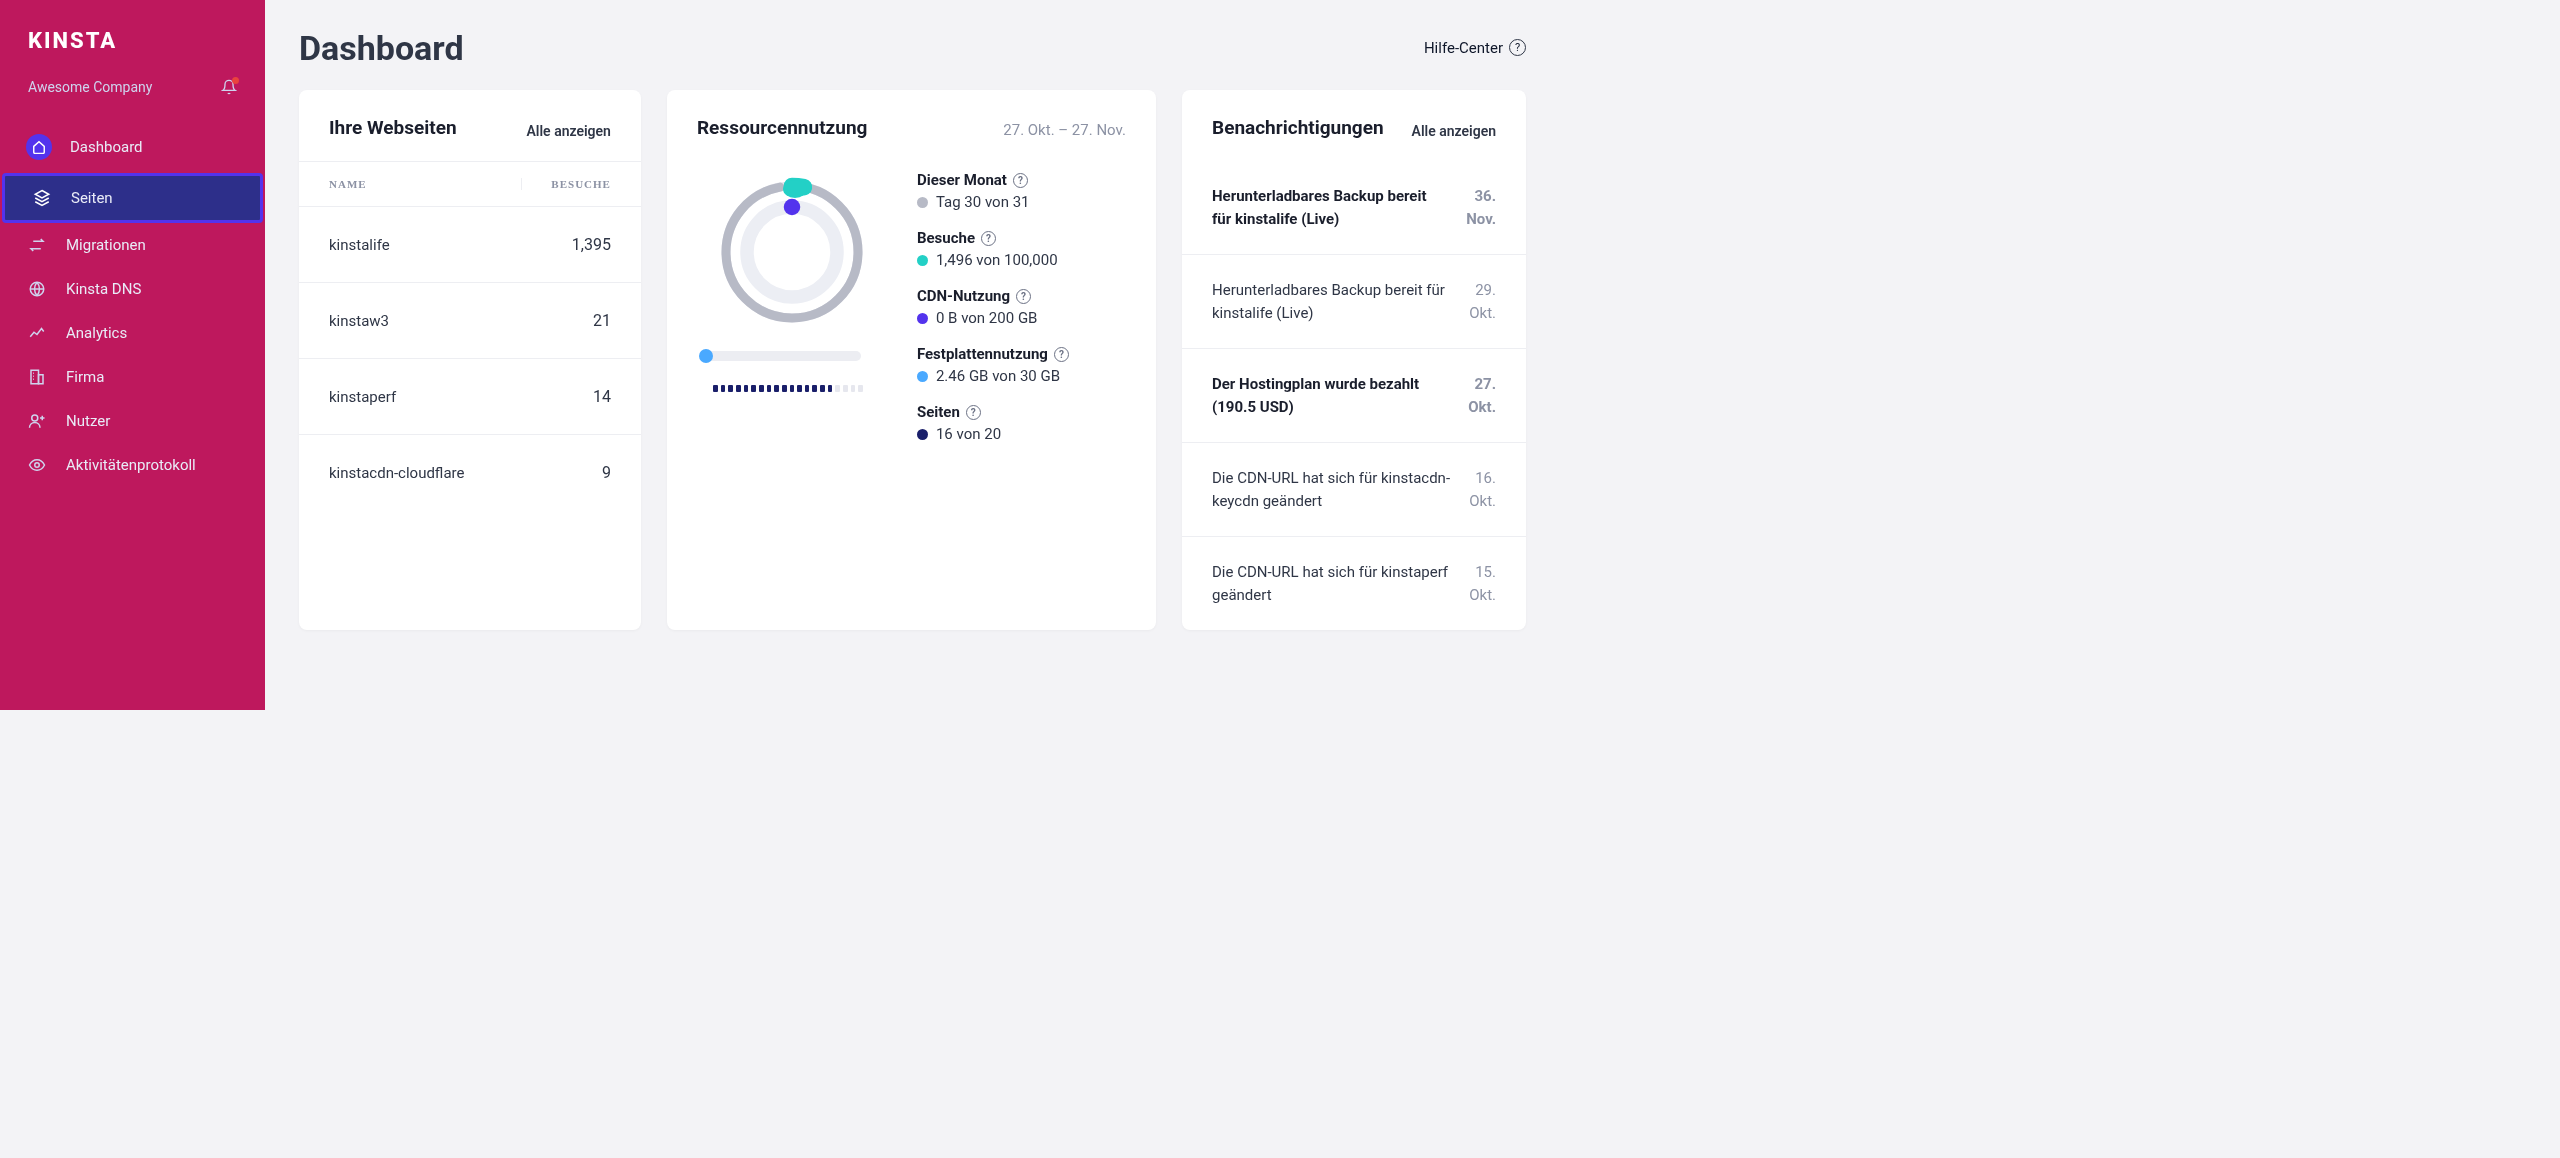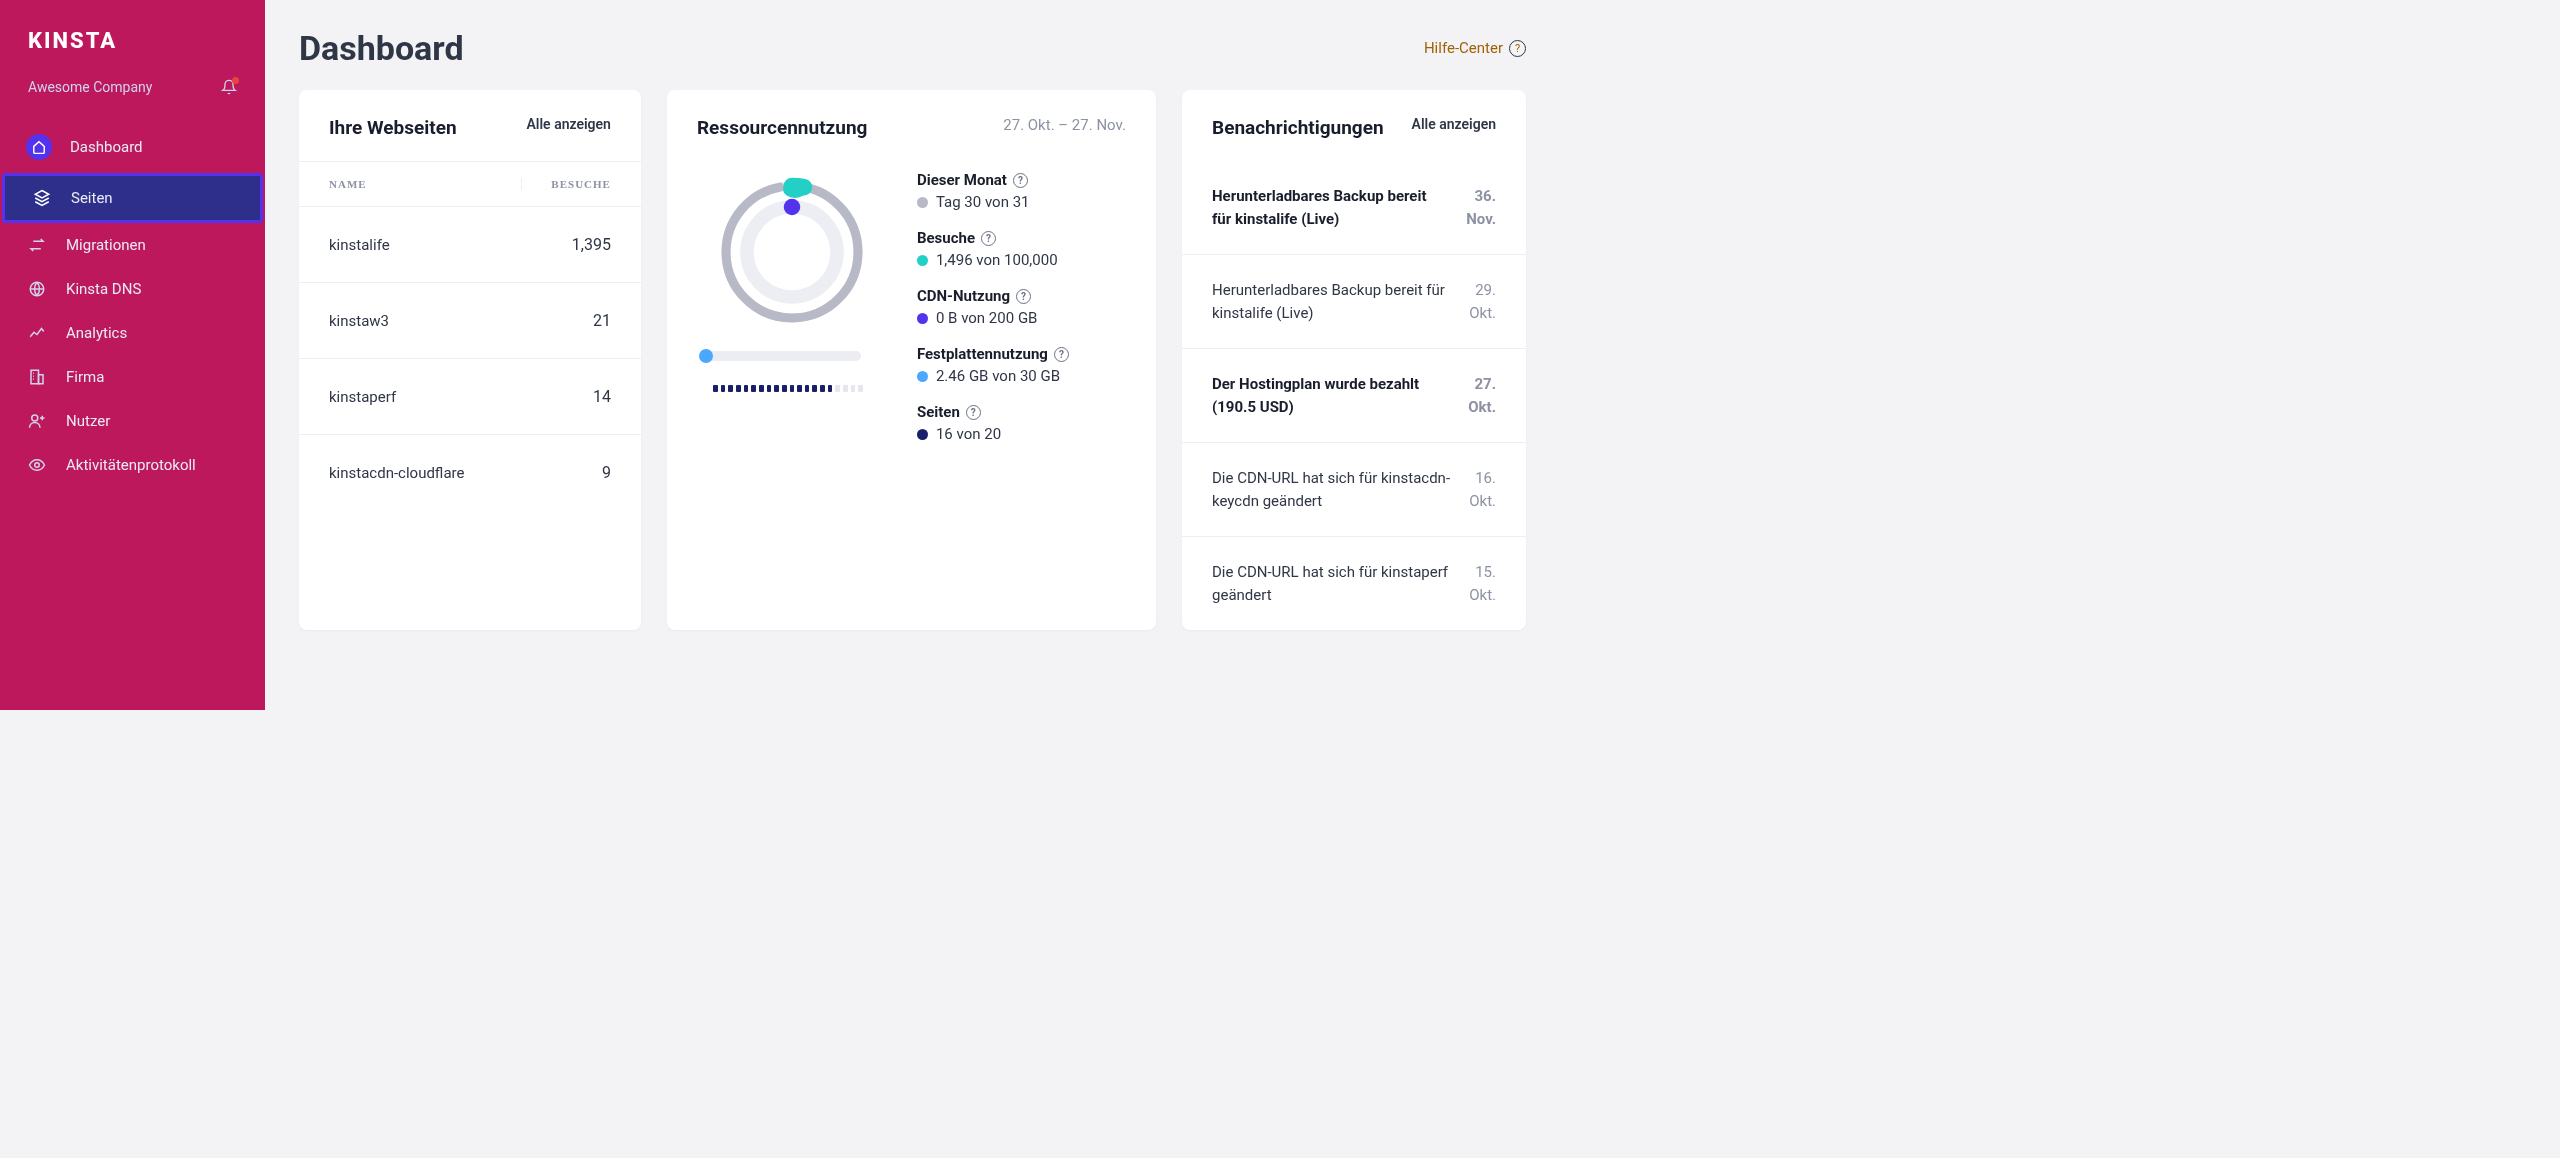--- a/index.html
+++ b/index.html
@@ -17,30 +17,30 @@
 .sb-nav { margin-top: 8px; }
 .sb-item { display: flex; align-items: center; gap: 18px; padding: 13px 26px; color: #e9ebf7; font-size: 15px; cursor: pointer; }
 .sb-item .icon { width: 22px; display: flex; justify-content: center; align-items: center; }
 .sb-item.dashboard-active .dash-badge { width: 26px; height: 26px; border-radius: 50%; background: #5333ed; display: flex; align-items: center; justify-content: center; }
 .sb-item.highlight { background: #2d2f8a; border: 3px solid #5333ed; border-left-width: 3px; border-right-width: 3px; margin: 0 2px; border-radius: 4px; }
 
 
 .main { flex: 1; padding: 28px 34px; overflow: auto; }
 .topbar { display: flex; justify-content: space-between; align-items: center; margin-bottom: 22px; }
 .title { font-size: 34px; font-weight: 700; color: #2f3646; }
-.help { display: flex; align-items: flex-end; gap: 6px; font-size: 15px; color: #a16207; cursor: pointer; }
+.help { display: flex; align-items: flex-start; gap: 6px; font-size: 15px; color: #0f172a; cursor: pointer; }
 .help-q { width: 17px; height: 17px; border: 1.6px solid #2f3646; border-radius: 50%; display: flex; align-items: center; justify-content: center; font-size: 11px; }
 
 .cards { display: flex; gap: 26px; }
 .card { background: #fff; border-radius: 8px; box-shadow: 0 1px 3px rgba(0,0,0,.04); }
 .card1 { width: 344px; }
 .card2 { width: 492px; }
 .card3 { width: 344px; flex: 0 0 344px; }
 
-.card-head { display: flex; justify-content: space-between; align-items: flex-start; padding: 26px 30px 22px 30px; }
+.card-head { display: flex; justify-content: space-between; align-items: flex-end; padding: 26px 30px 22px 30px; }
 .card-head h2 { font-size: 19px; font-weight: 700; color: #1a1e2c; }
 .card-head .date { color: #8c92a4; font-size: 15px; }
 .viewall { font-size: 14px; font-weight: 600; color: #2f3646; cursor: pointer; }
 
 
 .tbl-head { display: flex; padding: 16px 30px; border-top: 1px solid #edeef2; border-bottom: 1px solid #edeef2; font-size: 11px; letter-spacing: 1px; color: #8c92a4; font-weight: 700; font-family: Liberation Serif, serif; }
 .tbl-head .th-name { flex: 1; }
 .tbl-head .th-vis { width: 90px; text-align: right; border-left: 1px solid #edeef2; padding-left: 14px; }
 .tbl-row { display: flex; padding: 28px 30px; border-bottom: 1px solid #edeef2; align-items: center; }
 .tbl-row:last-child { border-bottom: none; }

